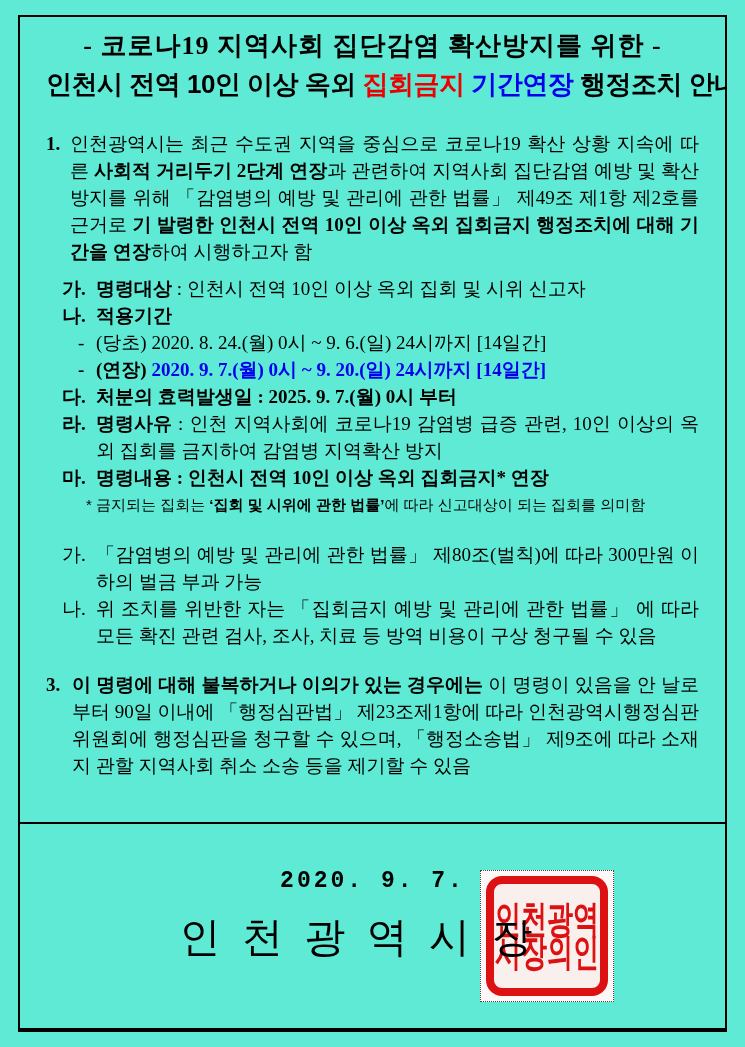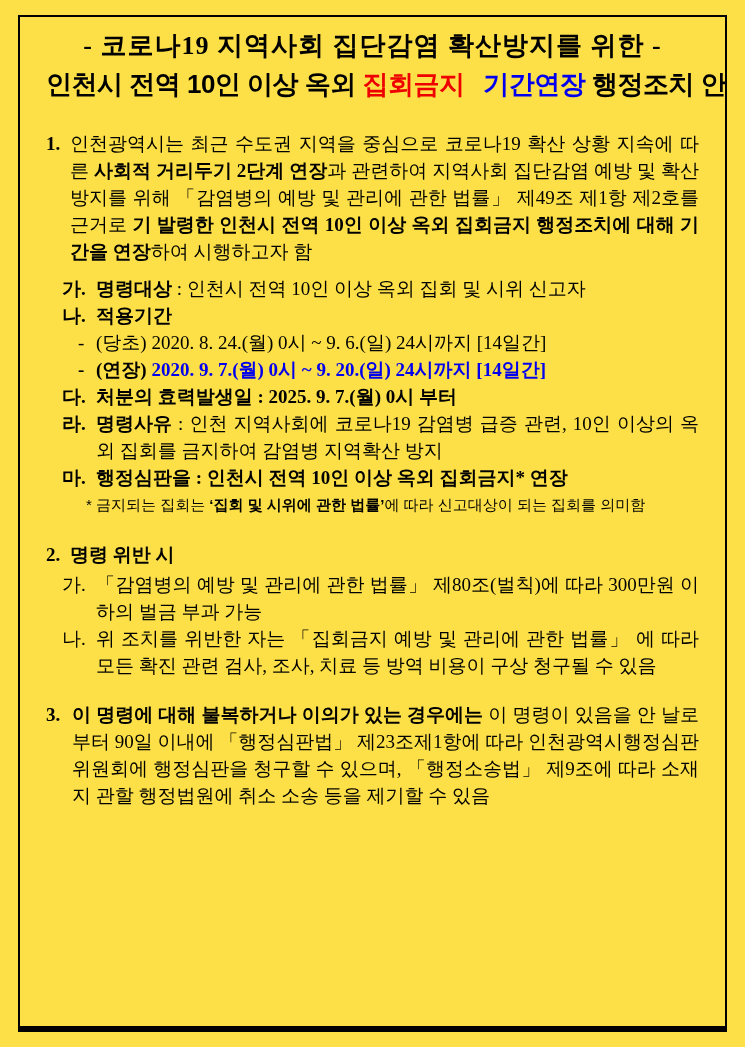--- a/index.html
+++ b/index.html
@@ -7,21 +7,21 @@
     --blue:#0000ee;
     --seal:#dd1111;
   }
   *{box-sizing:border-box;margin:0;padding:0;}
   html,body{background:#ffffff;}
   body{
     width:745px;height:1047px;overflow:hidden;
     font-family:"Liberation Serif","DejaVu Serif",serif;
     color:#000;
   }
-  .page{position:relative;width:745px;height:1047px;background:#fde047;}
+  .page{position:relative;width:745px;height:1047px;background:#5eead4;}
   .frame{
     position:absolute;left:18px;top:15px;width:709px;height:1017px;
     border:2px solid #000;border-bottom-width:4px;
     display:flex;flex-direction:column;
   }
   
   .content{
     flex:1 1 auto;
     border-bottom:2px solid #000;
     padding:11px 26px 0 26px;
@@ -31,21 +31,21 @@
   .subtitle{
     font-size:26px;font-weight:600;letter-spacing:1px;
     line-height:36px;white-space:nowrap;
   }
   .title{
     font-family:"Liberation Sans","DejaVu Sans",sans-serif;
     font-weight:800;font-size:26px;line-height:40px;
     letter-spacing:-0.5px;white-space:nowrap;
   }
   .title .red{color:var(--red);text-align:right;}
-  .title .blue{color:var(--blue);margin-left:12px;}
+  .title .blue{color:var(--blue);}
   .body-text{font-size:19px;line-height:27px;}
   .b{font-weight:bold;}
   .hang{display:flex;align-items:flex-start;}
   .hang .num,.hang .lbl,.hang .dash{flex:0 0 auto;white-space:pre;}
   .hang .ptext{flex:1 1 auto;text-align:justify;}
   .ptext span{white-space:pre-wrap;}
   .para1{margin-top:26px;}
   .para1 .num{width:24px;}
   .sublist{margin:10px 0 0 16px;}
   .sublist .lbl{width:34px;}
@@ -145,42 +145,51 @@
           <div class="ptext"><span class="b">처분의 효력발생일 : 2025. 9. 7.(월) 0시 부터</span></div>
         </div>
 
         <div class="hang">
           <span class="lbl b">라.</span>
           <div class="ptext"><span class="b">명령사유</span><span> : </span><span>인천 지역사회에 코로나19 감염병 급증 관련, 10인 이상의 옥외 집회를 금지하여 감염병 지역확산 방지</span></div>
         </div>
 
         <div class="hang">
           <span class="lbl b">마.</span>
-          <div class="ptext"><span class="b">행정심판을 : 인천시 전역 10인 이상 옥외 집회금지* 연장</span></div>
+          <div class="ptext"><span class="b">명령내용 : 인천시 전역 10인 이상 옥외 집회금지* 연장</span></div>
         </div>
 
         <div class="note"><span>*</span><span> 금지되는 집회는 </span><span class="b">‘집회 및 시위에 관한 법률’</span><span>에 따라 신고대상이 되는 집회를 의미함</span></div>
       </div>
 
       <div class="body-text sec2">
-        <div class="sec-head b"><span class="num">2.</span><span>명령 위반 시</span></div>
         <div class="sublist">
           <div class="hang">
             <span class="lbl">가.</span>
             <div class="ptext"><span>「감염병의 예방 및 관리에 관한 법률」 제80조(벌칙)에 따라 300만원 이하의 벌금 부과 가능</span></div>
           </div>
           <div class="hang">
             <span class="lbl">나.</span>
             <div class="ptext"><span>위 조치를 위반한 자는 「집회금지 예방 및 관리에 관한 법률」 에 따라 모든 확진 관련 검사, 조사, 치료 등 방역 비용이 구상 청구될 수 있음</span></div>
           </div>
         </div>
       </div>
 
       <div class="body-text sec3 hang">
         <span class="num b">3.</span>
-        <div class="ptext"><span class="b">이 명령에 대해 불복하거나 이의가 있는 경우에는</span><span> 이 명령이 있음을 안 날로부터 90일 이내에 「행정심판법」 제23조제1항에 따라 인천광역시행정심판위원회에 행정심판을 청구할 수 있으며, 「행정소송법」 제9조에 따라 소재지 관할 행정법원에 취소 소송 등을 제기할 수 있음</span></div>
+        <div class="ptext"><span class="b">이 명령에 대해 불복하거나 이의가 있는 경우에는</span><span> 이 명령이 있음을 안 날로부터 90일 이내에 「행정심판법」 제23조제1항에 따라 인천광역시행정심판위원회에 행정심판을 청구할 수 있으며, 「행정소송법」 제9조에 따라 소재지 관할 지역사회 취소 소송 등을 제기할 수 있음</span></div>
       </div>
 
     </div>
 
+    <div class="sign">
+      <div class="date">2020. 9. 7.</div>
+      <div class="name">인 천 광 역 시 장</div>
+      <div class="seal-wrap">
+        <div class="seal">
+          <div class="seal-row">인천광역</div>
+          <div class="seal-row">시장의인</div>
+        </div>
+      </div>
+    </div>
 
   </div>
 </div>
 
 </body></html>

